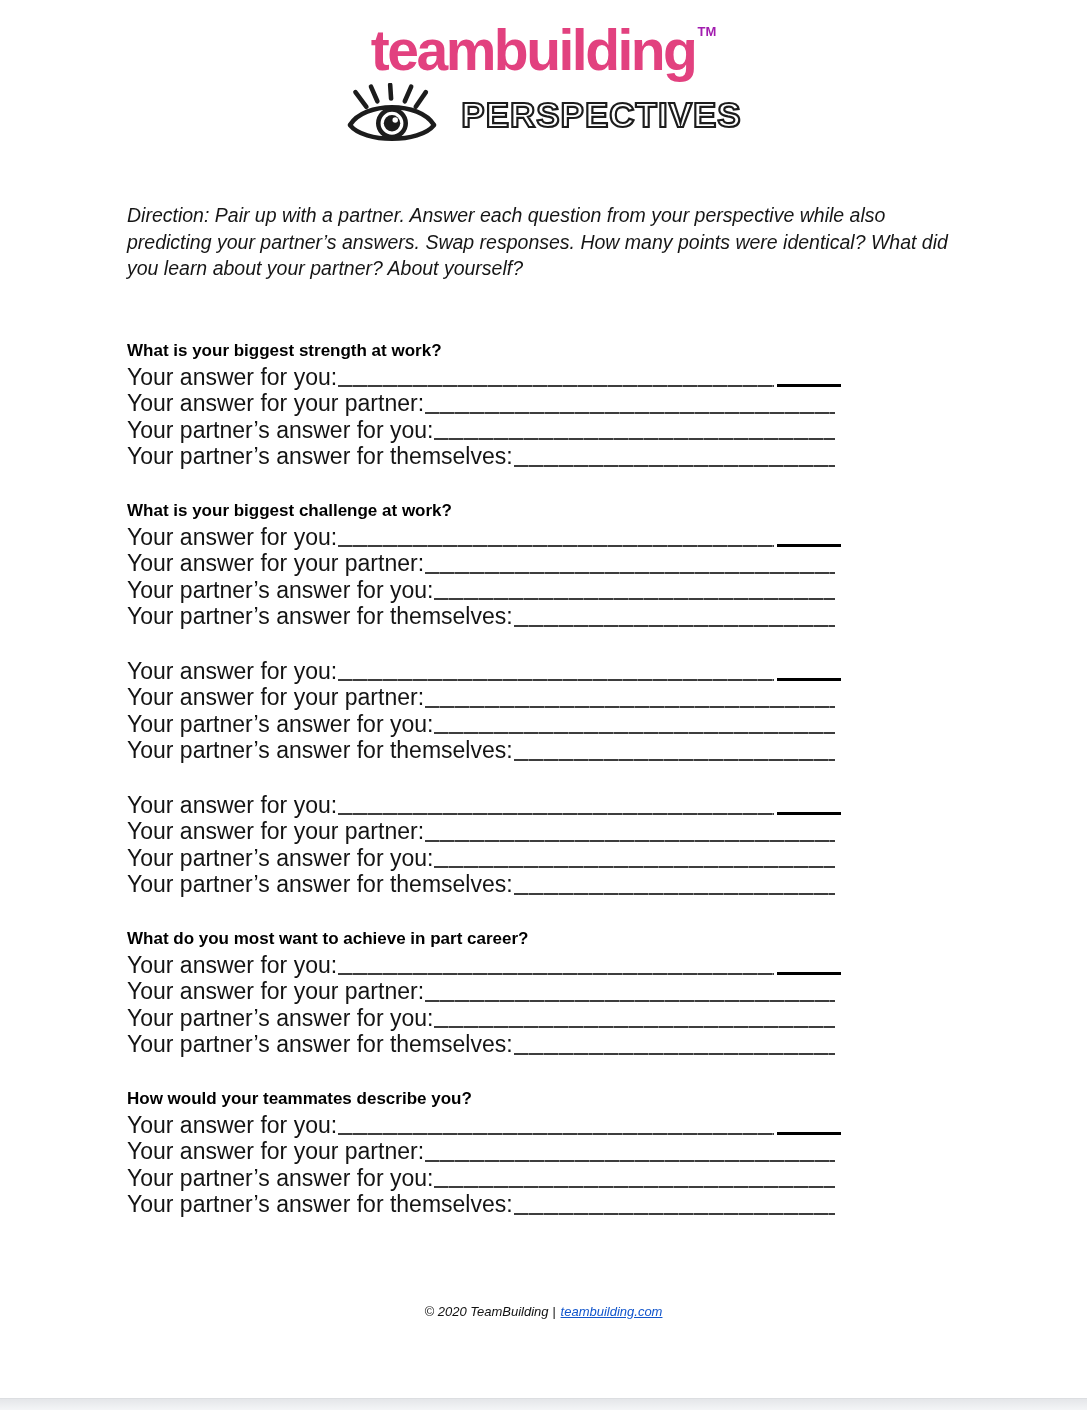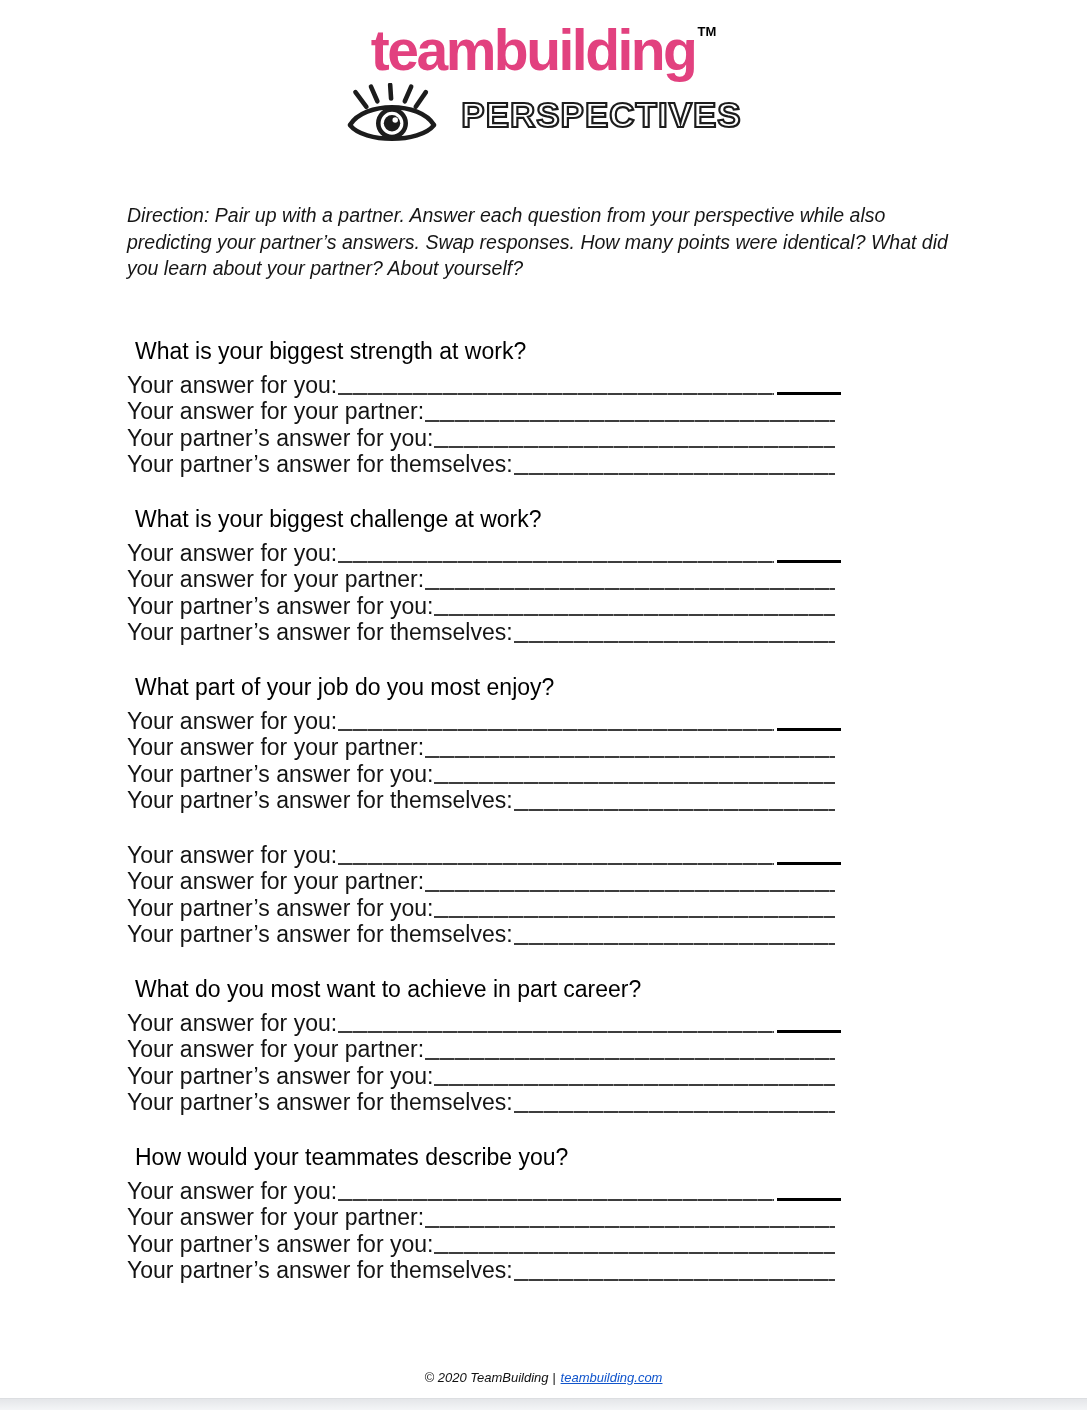--- a/index.html
+++ b/index.html
@@ -23,21 +23,21 @@
   }
   .brand {
     font-size: 57px;
     font-weight: bold;
     letter-spacing: -2.5px;
     color: #E2417F;
   }
   .tm {
     font-size: 13px;
     font-weight: bold;
-    color: #000000;
+    color: #a21caf;
     vertical-align: 34px;
     letter-spacing: 0;
     margin-left: 2px;
   }
 
   .subtitle-row {
     margin-top: 20px;
     height: 62px;
     display: flex;
     justify-content: center;
@@ -62,25 +62,25 @@
     font-style: italic;
     font-size: 19.5px;
     line-height: 26.5px;
     color: #161616;
   }
 
   
   .sections { margin: 56px 0 0 127px; }
   .section { margin-bottom: 28px; }
   .q-title {
-    font-size: 23px;
-    font-weight: normal;
+    font-size: 17px;
+    font-weight: bold;
     color: #000000;
     line-height: 26px;
-    margin: 8px;
+    margin: 0;
   }
   .answer-row {
     display: flex;
     align-items: flex-end;
     height: 26.5px;
     width: 708px;
     font-size: 23px;
     line-height: 26.5px;
   }
   .answer-row.first { width: 714px; }
@@ -191,21 +191,20 @@
       <span class="row-label">Your partner’s answer for you:</span>
       <span class="fill-line"></span>
     </div>
     <div class="answer-row">
       <span class="row-label">Your partner’s answer for themselves:</span>
       <span class="fill-line"></span>
     </div>
   </div>
 
   <div class="section">
-    <p class="q-title">What part of your job do you most enjoy?</p>
     <div class="answer-row first">
       <span class="row-label">Your answer for you:</span>
       <span class="fill-line"></span>
       <span class="fill-tail"></span>
     </div>
     <div class="answer-row">
       <span class="row-label">Your answer for your partner:</span>
       <span class="fill-line"></span>
     </div>
     <div class="answer-row">

